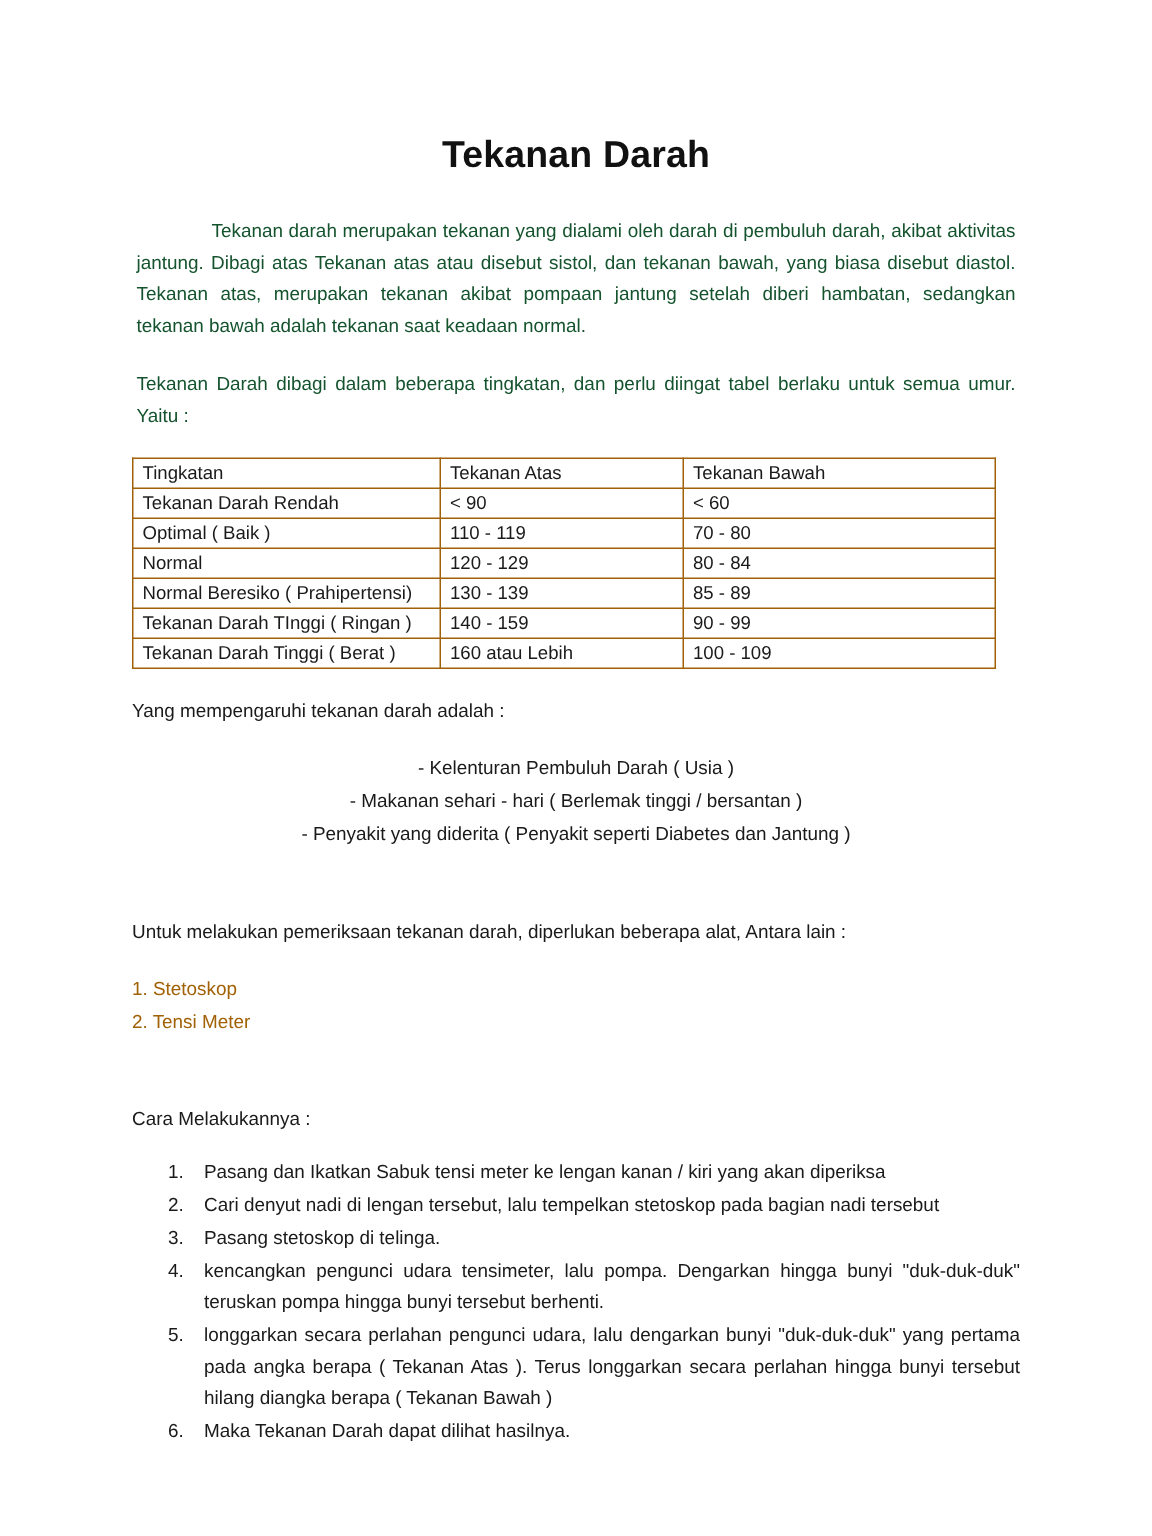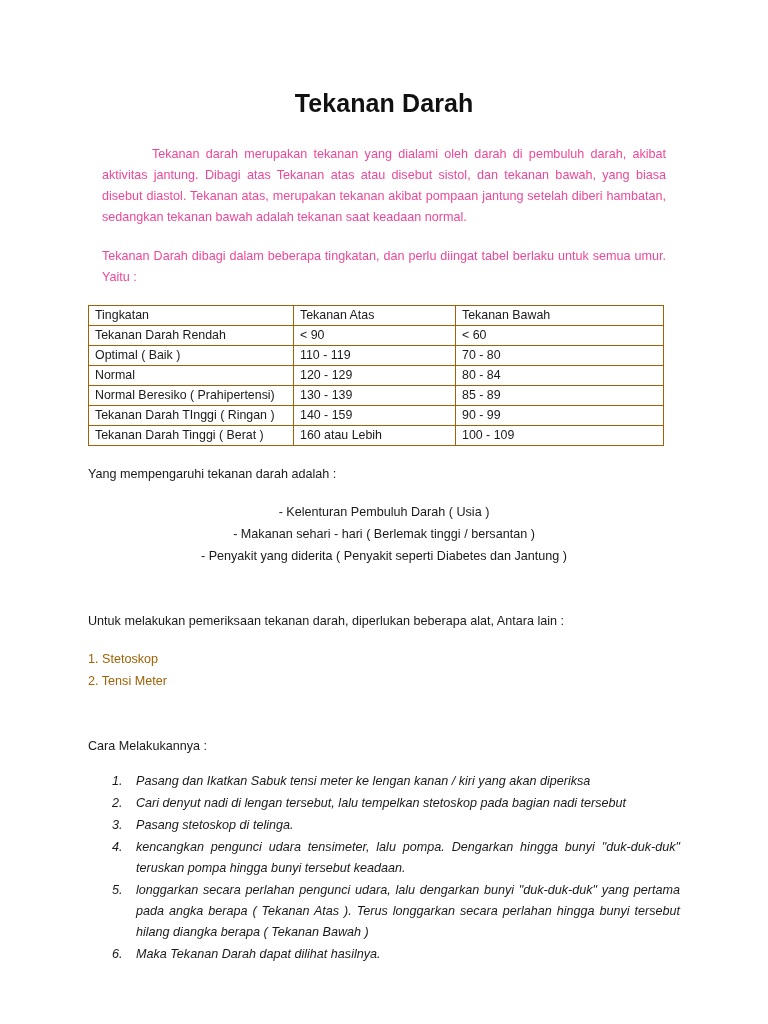--- a/index.html
+++ b/index.html
@@ -40,26 +40,26 @@
     text-align: center;
     font-size: 25px;
     font-weight: bold;
     letter-spacing: 0.1px;
     line-height: 1.2;
     color: #111111;
   }
 
   
   .para {
-    margin: 14px;
+    margin: 3px;
     font-size: 12.6px;
     line-height: 21px;
     text-align: justify;
     text-justify: inter-word;
-    color: #ec4899;
+    color: #14532d;
   }
   .para-intro {
     margin-top: 26px;
     text-indent: 50px;
   }
   .para-tingkatan {
     margin-top: 18px;
   }
 
   
@@ -117,21 +117,20 @@
   .gap-tools { margin-top: 44px; }
   .gap-tools-list { margin-top: 16px; }
   .gap-howto { margin-top: 44px; }
 
   
   .steps {
     margin: 14px 0 0 0;
     padding: 0;
     list-style: none;
     counter-reset: step;
-    font-style: italic;
   }
   .steps > li {
     counter-increment: step;
     position: relative;
     padding-left: 48px;
     margin-bottom: 1px;
     font-size: 12.6px;
     line-height: 21px;
     text-align: justify;
     text-justify: inter-word;
@@ -223,19 +222,19 @@
       <li>1. Stetoskop</li>
       <li>2. Tensi Meter</li>
     </ul>
 
     <p class="block-lead gap-howto">Cara Melakukannya :</p>
 
     <ol class="steps">
       <li>Pasang dan Ikatkan Sabuk tensi meter ke lengan kanan / kiri yang akan diperiksa</li>
       <li>Cari denyut nadi di lengan tersebut, lalu tempelkan stetoskop pada bagian nadi tersebut</li>
       <li>Pasang stetoskop di telinga.</li>
-      <li class="justify-full">kencangkan pengunci udara tensimeter, lalu pompa. Dengarkan hingga bunyi "duk-duk-duk" teruskan pompa hingga bunyi tersebut keadaan.</li>
+      <li class="justify-full">kencangkan pengunci udara tensimeter, lalu pompa. Dengarkan hingga bunyi "duk-duk-duk" teruskan pompa hingga bunyi tersebut berhenti.</li>
       <li class="justify-full">longgarkan secara perlahan pengunci udara, lalu dengarkan bunyi "duk-duk-duk" yang pertama pada angka berapa ( Tekanan Atas ). Terus longgarkan secara perlahan hingga bunyi tersebut hilang diangka berapa ( Tekanan Bawah )</li>
       <li>Maka Tekanan Darah dapat dilihat hasilnya.</li>
     </ol>
 
   </div>
 </div>
 
 </body></html>

